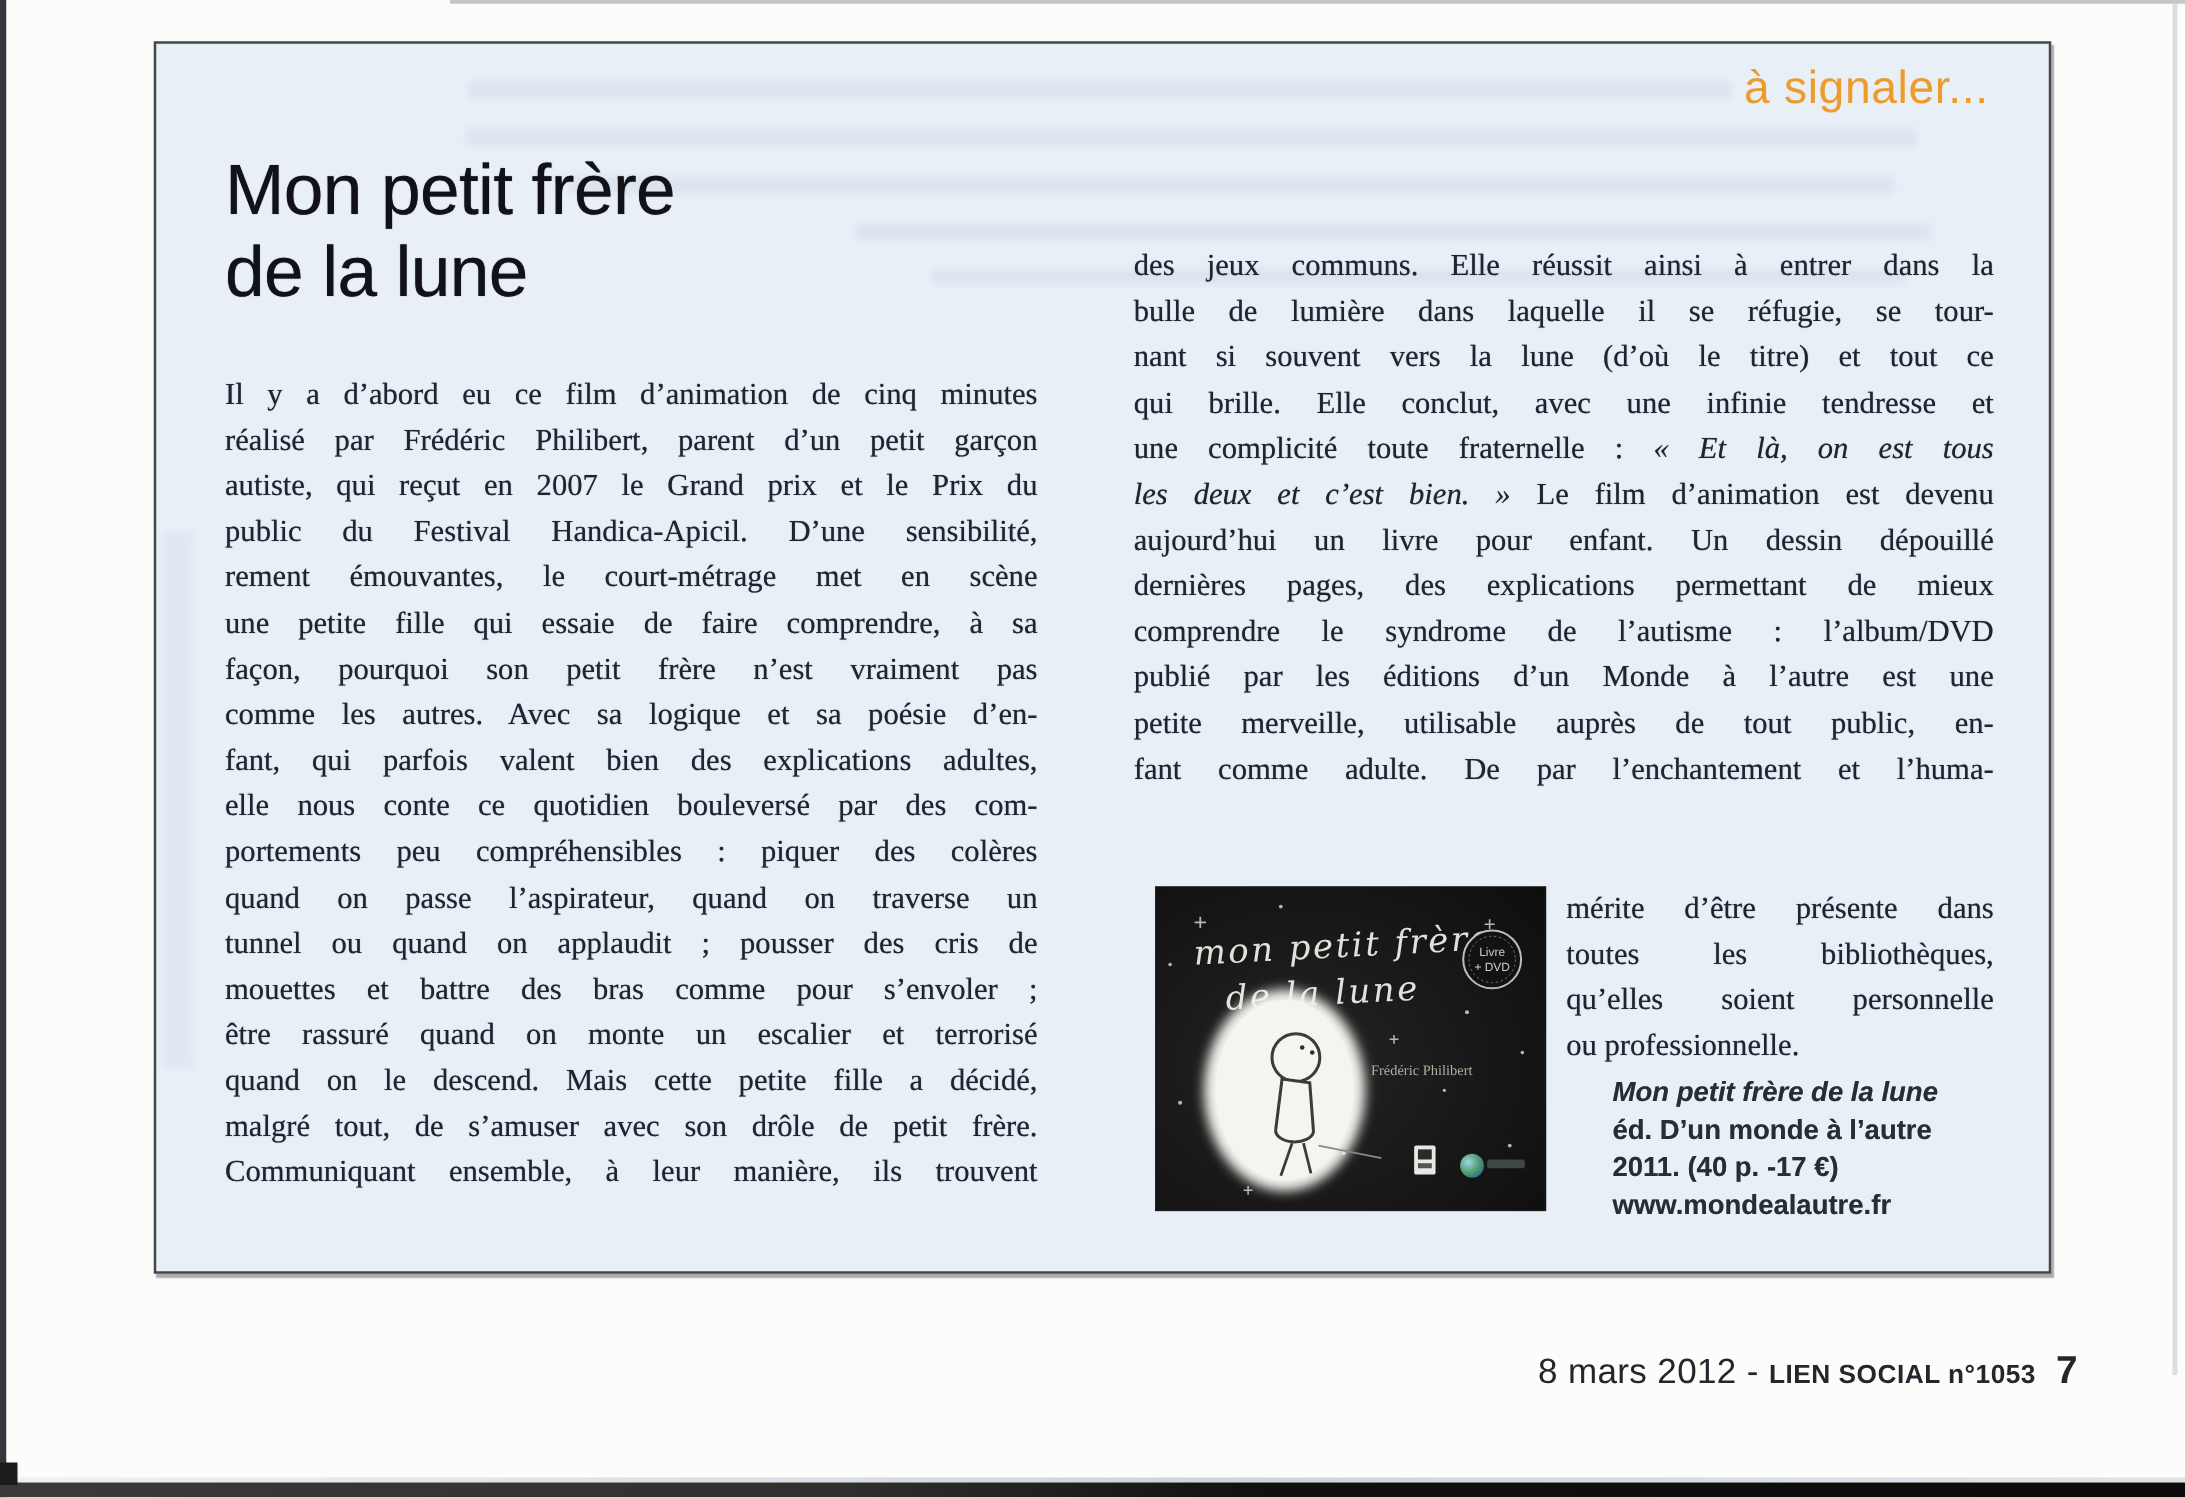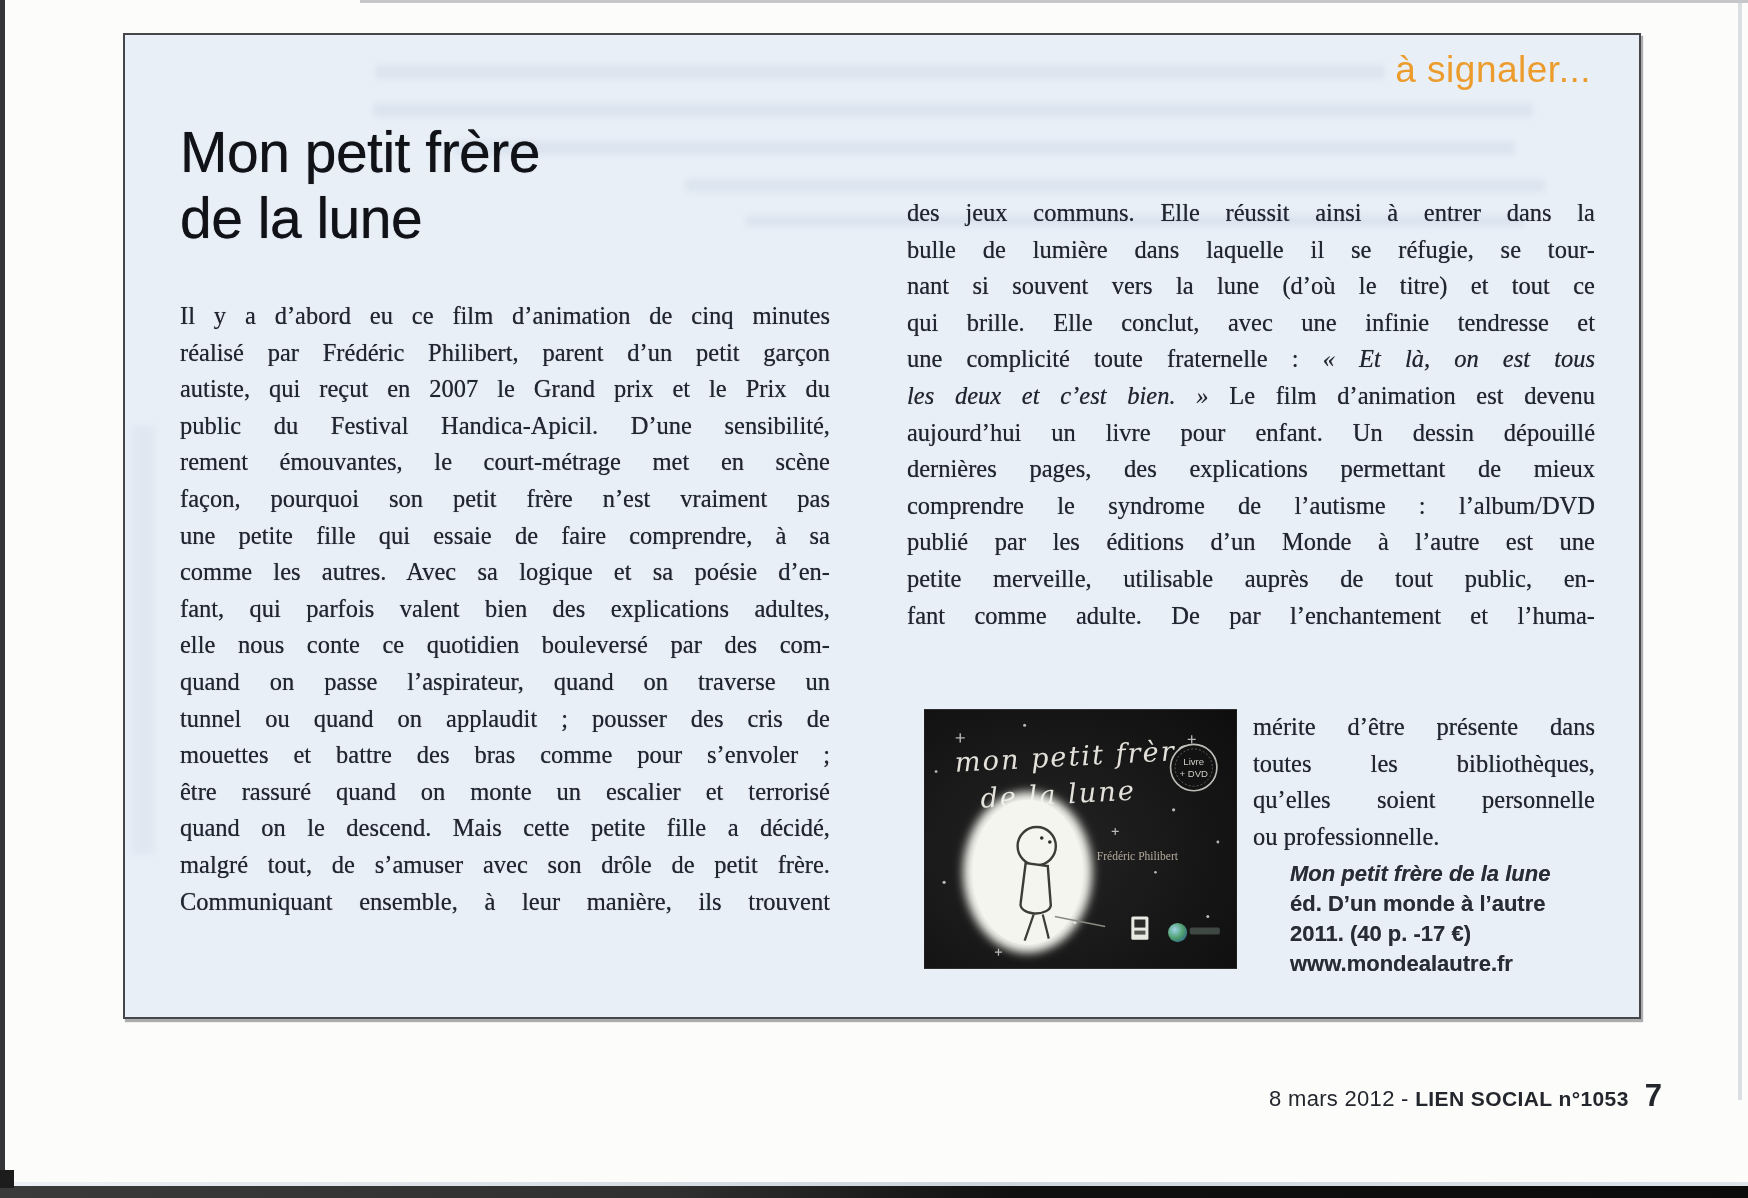--- a/index.html
+++ b/index.html
@@ -35,21 +35,21 @@
   
   .book-cover{position:absolute;left:799px;top:674px;width:313px;height:260px;}
   .book-cover svg{display:block;width:100%;height:100%;}
   .caption{position:absolute;left:1128px;top:824px;width:350px;font-size:22px;line-height:30px;
         color:#272c35;font-weight:700;font-family:"Liberation Sans",sans-serif;
         text-shadow:0 0 .4px rgba(30,35,45,.55);margin-left:37px;}
   .caption .jline{text-align:left;text-align-last:left;}
   
   .footer{position:absolute;top:1078px;right:86px;display:flex;align-items:baseline;
         color:#23262d;font-family:"Liberation Sans",sans-serif;}
-  .footer .f-date{font-size:22px;font-weight:400;letter-spacing:.3px;white-space:pre;}
+  .footer .f-date{font-size:28px;font-weight:400;letter-spacing:.3px;white-space:pre;}
   .footer .f-mag{font-size:21px;font-weight:700;letter-spacing:.4px;}
   .footer .f-num{font-size:31px;font-weight:700;margin-left:16px;}
 </style>
 </head>
 <body>
 
 <div class="page">
 
   <div class="scan-left"></div>
   <div class="scan-top"></div>
@@ -73,25 +73,26 @@
       <span>Mon petit frère</span>
       <span>de la lune</span>
     </h1>
 
     <div class="body-col left-col">
         <div class="jline"><span>Il y a d’abord eu ce film d’animation de cinq minutes</span></div>
         <div class="jline"><span>réalisé par Frédéric Philibert, parent d’un petit garçon</span></div>
         <div class="jline"><span>autiste, qui reçut en 2007 le Grand prix et le Prix du</span></div>
         <div class="jline"><span>public du Festival Handica-Apicil. D’une sensibilité,</span></div>
         <div class="jline"><span>rement émouvantes, le court-métrage met en scène</span></div>
+        <div class="jline"><span>une petite fille qui essaie de faire comprendre, à sa</span></div>
         <div class="jline"><span>façon, pourquoi son petit frère n’est vraiment pas</span></div>
-        <div class="jline"><span>une petite fille qui essaie de faire comprendre, à sa</span></div>
         <div class="jline"><span>comme les autres. Avec sa logique et sa poésie d’en-</span></div>
         <div class="jline"><span>fant, qui parfois valent bien des explications adultes,</span></div>
         <div class="jline"><span>elle nous conte ce quotidien bouleversé par des com-</span></div>
+        <div class="jline"><span>portements peu compréhensibles : piquer des colères</span></div>
         <div class="jline"><span>quand on passe l’aspirateur, quand on traverse un</span></div>
         <div class="jline"><span>tunnel ou quand on applaudit ; pousser des cris de</span></div>
         <div class="jline"><span>mouettes et battre des bras comme pour s’envoler ;</span></div>
         <div class="jline"><span>être rassuré quand on monte un escalier et terrorisé</span></div>
         <div class="jline"><span>quand on le descend. Mais cette petite fille a décidé,</span></div>
         <div class="jline"><span>malgré tout, de s’amuser avec son drôle de petit frère.</span></div>
         <div class="jline"><span>Communiquant ensemble, à leur manière, ils trouvent</span></div>
       </div>
 
     <div class="body-col right-col">

